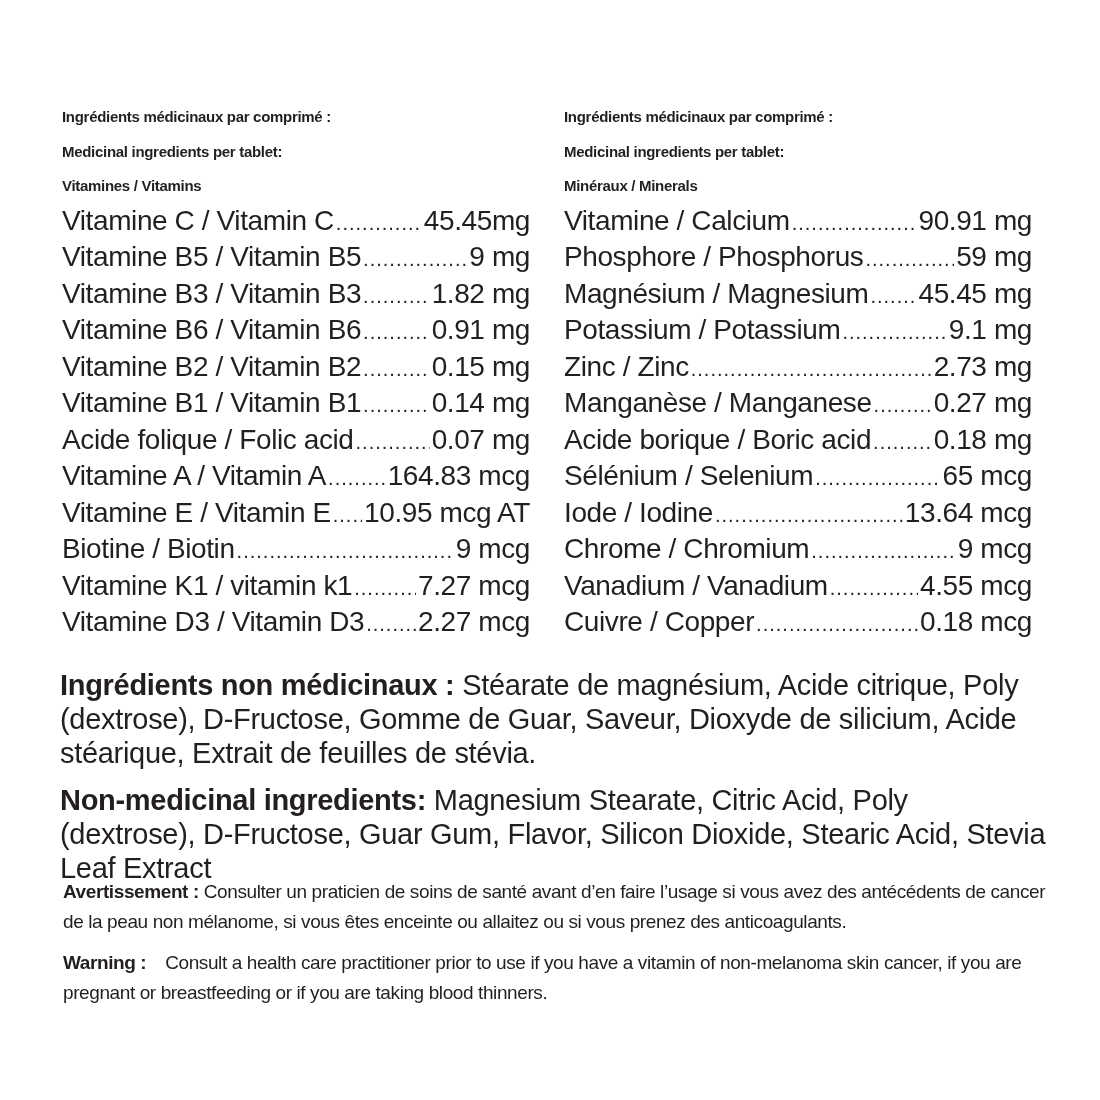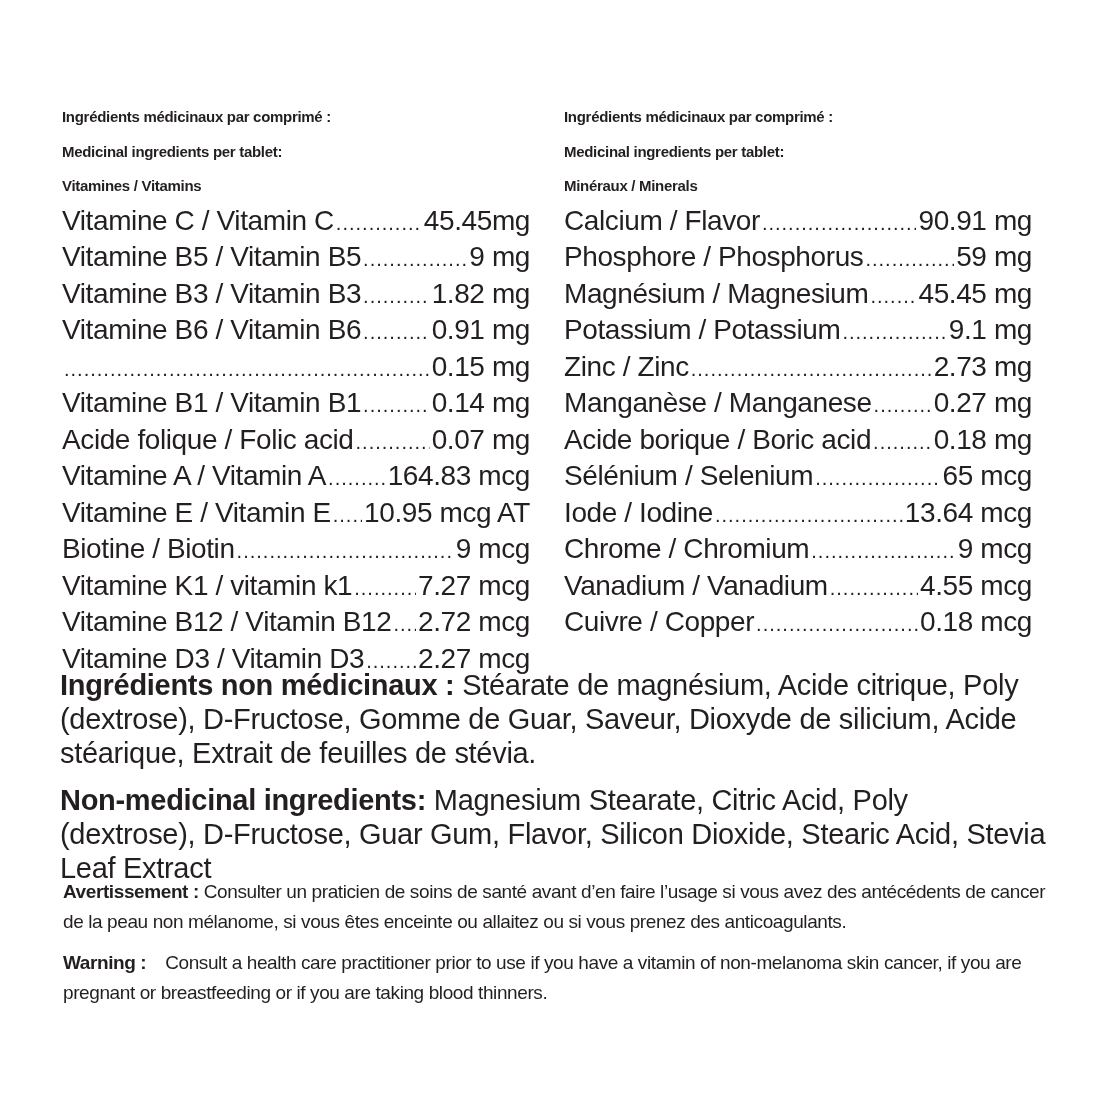--- a/index.html
+++ b/index.html
@@ -115,20 +115,21 @@
           <span class="name">Vitamine B3 / Vitamin B3</span>
           <span class="dots"></span>
           <span class="amount">1.82 mg</span>
         </div>
         <div class="row">
           <span class="name">Vitamine B6 / Vitamin B6</span>
           <span class="dots"></span>
           <span class="amount">0.91 mg</span>
         </div>
         <div class="row">
+          <span class="name">Vitamine B2 / Vitamin B2</span>
           <span class="dots"></span>
           <span class="amount">0.15 mg</span>
         </div>
         <div class="row">
           <span class="name">Vitamine B1 / Vitamin B1</span>
           <span class="dots"></span>
           <span class="amount">0.14 mg</span>
         </div>
         <div class="row">
           <span class="name">Acide folique / Folic acid</span>
@@ -147,40 +148,35 @@
         </div>
         <div class="row">
           <span class="name">Biotine / Biotin</span>
           <span class="dots"></span>
           <span class="amount">9 mcg</span>
         </div>
         <div class="row">
           <span class="name">Vitamine K1 / vitamin k1</span>
           <span class="dots"></span>
           <span class="amount">7.27 mcg</span>
-        </div>
-        <div class="row">
-          <span class="name">Vitamine B12 / Vitamin B12</span>
-          <span class="dots"></span>
-          <span class="amount">2.72 mcg</span>
         </div>
         <div class="row">
           <span class="name">Vitamine D3 / Vitamin D3</span>
           <span class="dots"></span>
           <span class="amount">2.27 mcg</span>
         </div>
       </div>
   </div>
   <div class="col right" id="right-col">
     <div class="hdr">Ingrédients médicinaux par comprimé :</div>
     <div class="hdr">Medicinal ingredients per tablet:</div>
     <div class="hdr">Minéraux / Minerals</div>
     <div>
         <div class="row">
-          <span class="name">Calcium / Flavor</span>
+          <span class="name">Vitamine / Calcium</span>
           <span class="dots"></span>
           <span class="amount">90.91 mg</span>
         </div>
         <div class="row">
           <span class="name">Phosphore / Phosphorus</span>
           <span class="dots"></span>
           <span class="amount">59 mg</span>
         </div>
         <div class="row">
           <span class="name">Magnésium / Magnesium</span>

